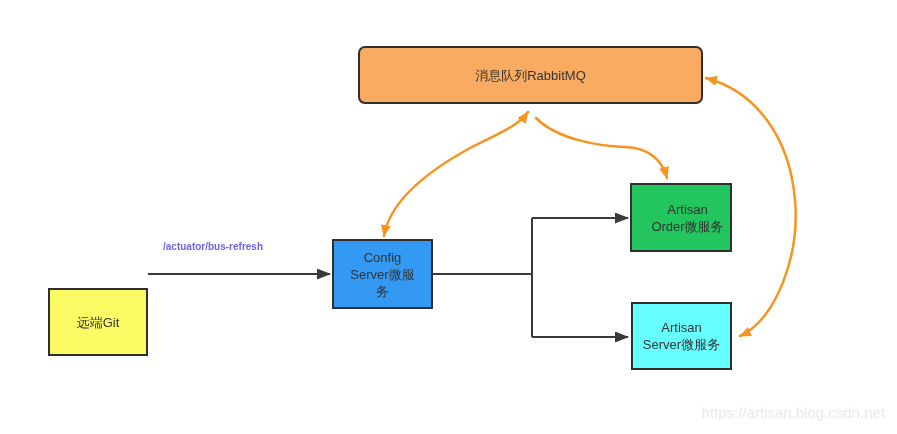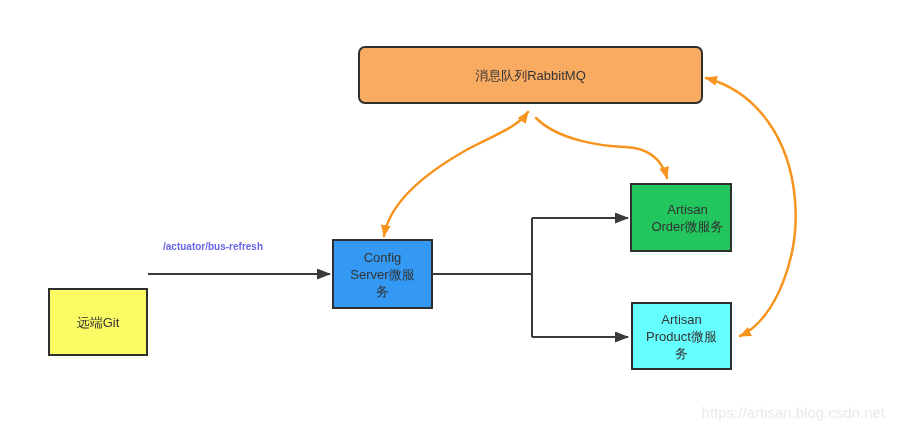--- a/index.html
+++ b/index.html
@@ -111,20 +111,20 @@
 
   <div class="node node-config">
     <span>Config Server微服务</span>
   </div>
 
   <div class="node node-order">
     <span>Artisan Order微服务</span>
   </div>
 
   <div class="node node-product">
-    <span>Artisan Product微服务</span>
+    <span>Artisan Server微服务</span>
   </div>
 
   <div class="edge-label">/actuator/bus-refresh</div>
 
   <div class="watermark">https://artisan.blog.csdn.net</div>
 
 </div>
 
 </body></html>

